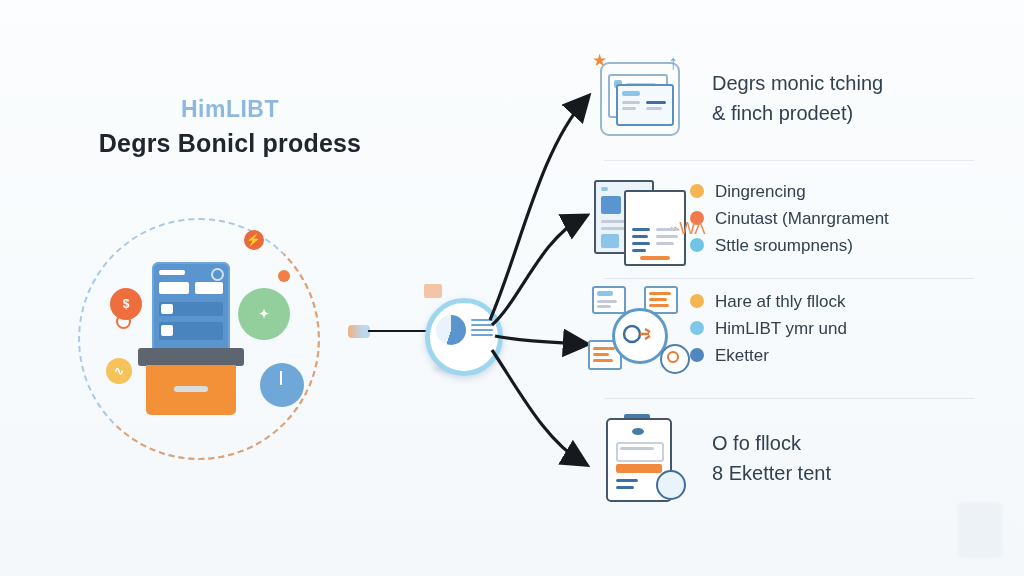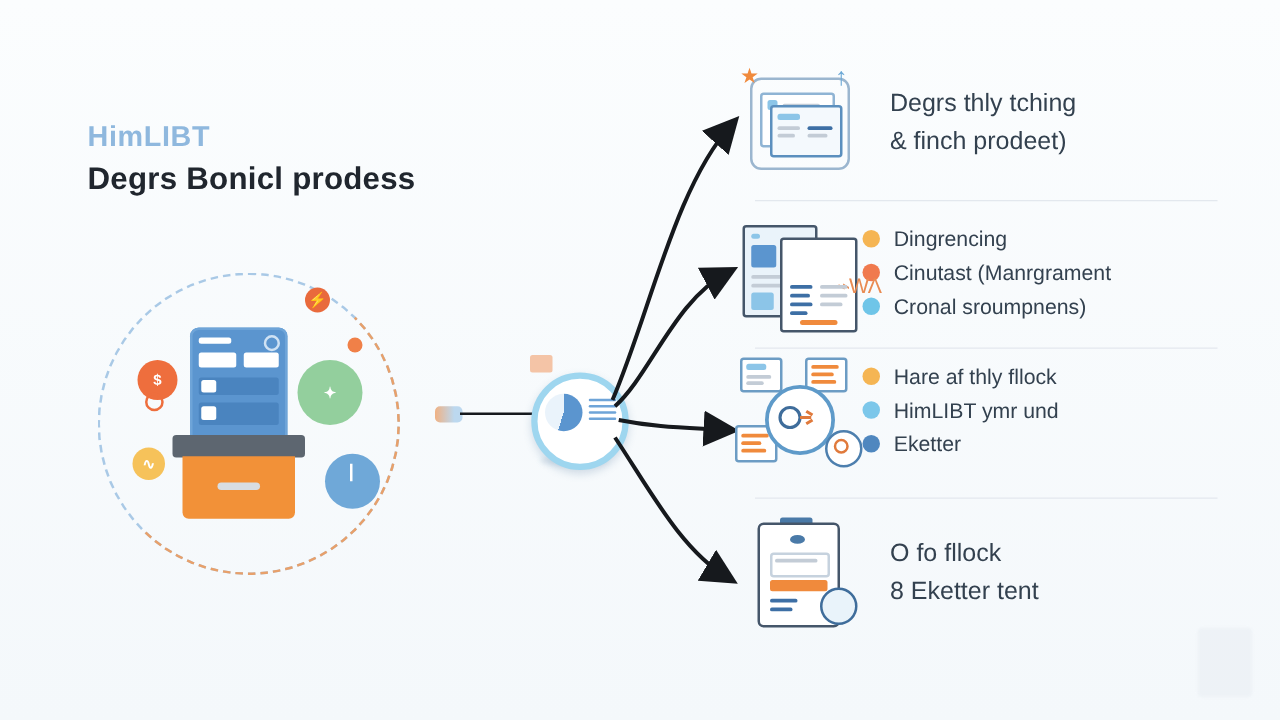--- a/index.html
+++ b/index.html
@@ -6,21 +6,21 @@
   body{
     width:1024px;height:576px;
     background:#f7fafc;
     font-family:"Liberation Sans", sans-serif;
     overflow:hidden;
     position:relative;
   }
   .canvas{position:absolute;inset:0;background:linear-gradient(180deg,#fbfdfe 0%,#f4f8fb 100%);}
 
   
-  .title-block{position:absolute;left:70px;top:96px;width:320px;}
+  .title-block{position:absolute;left:70px;top:96px;width:320px;text-align:center;}
   .title-kicker{
     font-size:23px;font-weight:bold;color:#8fb8de;letter-spacing:.5px;
     margin-bottom:6px;
   }
   .title-main{
     font-size:25px;font-weight:bold;color:#20262e;letter-spacing:.2px;
   }
 
   
   .illus{position:absolute;left:78px;top:218px;width:250px;height:240px;}
@@ -221,21 +221,21 @@
       </div>
       <div class="win-front">
         <div class="bluebox" style="left:4px;top:5px;width:18px;height:5px;"></div>
         <div class="txtline g" style="left:4px;top:15px;width:18px;"></div>
         <div class="txtline g" style="left:4px;top:21px;width:14px;"></div>
         <div class="txtline" style="left:28px;top:15px;width:20px;"></div>
         <div class="txtline g" style="left:28px;top:21px;width:16px;"></div>
       </div>
     </div>
     <div class="rtext">
-      <div class="line">Degrs thly tching</div>
+      <div class="line">Degrs monic tching</div>
       <div class="line">&amp; finch prodeet)</div>
     </div>
   </div>
 
   <div class="row row-2">
     <div class="node">
       <div class="doc-back">
         <div class="bluebox" style="left:5px;top:5px;width:7px;height:4px;"></div>
         <div class="bluebox" style="left:5px;top:14px;width:20px;height:18px;background:#5b95cf;"></div>
         <div class="bluebox" style="left:30px;top:14px;width:18px;height:10px;"></div>
@@ -259,21 +259,21 @@
       <div class="bline">
         <span class="bul" style="background:#f5b553"></span>
         <span>Dingrencing</span>
       </div>
       <div class="bline">
         <span class="bul" style="background:#f07a4e"></span>
         <span>Cinutast (Manrgrament</span>
       </div>
       <div class="bline">
         <span class="bul" style="background:#6fc5e8"></span>
-        <span>Cronal sroumpnens)</span>
+        <span>Sttle sroumpnens)</span>
       </div>
     </div>
   </div>
 
   <div class="row row-3">
     <div class="node">
       <div class="card" style="left:6px;top:4px;width:30px;height:24px;">
         <div class="bluebox" style="left:3px;top:3px;width:16px;height:5px;"></div>
         <div class="txtline g" style="left:3px;top:12px;width:20px;"></div>
         <div class="txtline g" style="left:3px;top:17px;width:14px;"></div>

